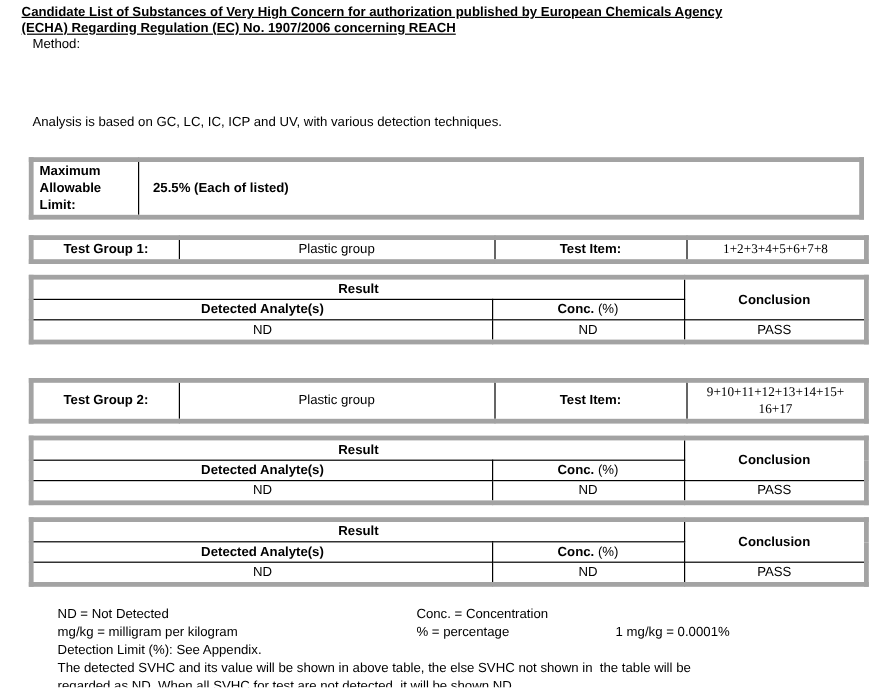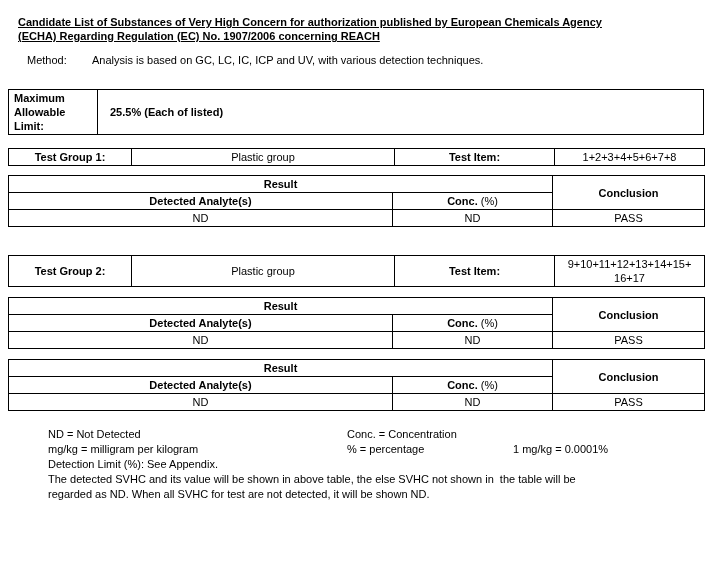--- a/index.html
+++ b/index.html
@@ -5,68 +5,69 @@
   html, body { margin: 0; padding: 0; background: #ffffff; }
   .page {
     width: 725px;
     height: 573px;
     background: #ffffff;
     color: #000000;
     font-family: "Liberation Sans", sans-serif;
     font-size: 11px;
     position: relative;
     overflow: hidden;
-    padding-top: 15px;
+    padding-top: 3px;
     box-sizing: border-box;
   }
   .b { font-weight: bold; }
 
   .doc-title {
     margin-left: 18px;
     width: 690px;
     font-weight: bold;
     text-decoration: underline;
     line-height: 14px;
     white-space: pre-line;
   }
 
   .method-row {
     margin-left: 27px;
-    margin-top: 11px;
+    margin-top: 0;
     display: flex;
     line-height: 13px;
+    flex-direction: column;
   }
   .method-label { width: 65px; flex: 0 0 65px; }
 
   table.tbl {
     border-collapse: collapse;
     table-layout: fixed;
     width: 696px;
-    margin-left: 8px;
-    border: 1px solid #a3a3a3;
+    margin-left: 24px;
+    border: 4px solid #a3a3a3;
   }
   table.tbl td {
     border: 1px solid #000;
     text-align: center;
     vertical-align: middle;
     line-height: 14px;
     padding: 1px 4px;
     overflow: hidden;
   }
 
   .limit-table { margin-top: 22px; }
   .limit-table td { line-height: 13px; }
   .limit-label-cell { text-align: left !important; padding-left: 5px !important; font-weight: bold; white-space: pre-line; }
   .limit-value-cell { text-align: left !important; padding-left: 12px !important; font-weight: bold; }
 
   .group-table { margin-top: 13px; }
   .group-table td { line-height: 13px; }
   .group-table-2 { margin-top: 28px; }
   .group-table-3 { margin-top: 27px; }
-  .items-cell { white-space: pre-line; }
+  .items-cell { white-space: pre-line; font-family: Liberation Serif, serif; }
 
   .result-table { margin-top: 9px; }
   .result-table-2, .result-table-3 { margin-top: 10px; }
 
   .remark { margin-top: 16px; line-height: 15px; }
   .remark-label { margin-left: 27px; }
   .remark-body { margin-left: 48px; width: 662px; }
   .def-c1 { display: inline-block; width: 299px; }
   .def-c2 { display: inline-block; width: 166px; }
   .remark-note { white-space: pre-wrap; }

